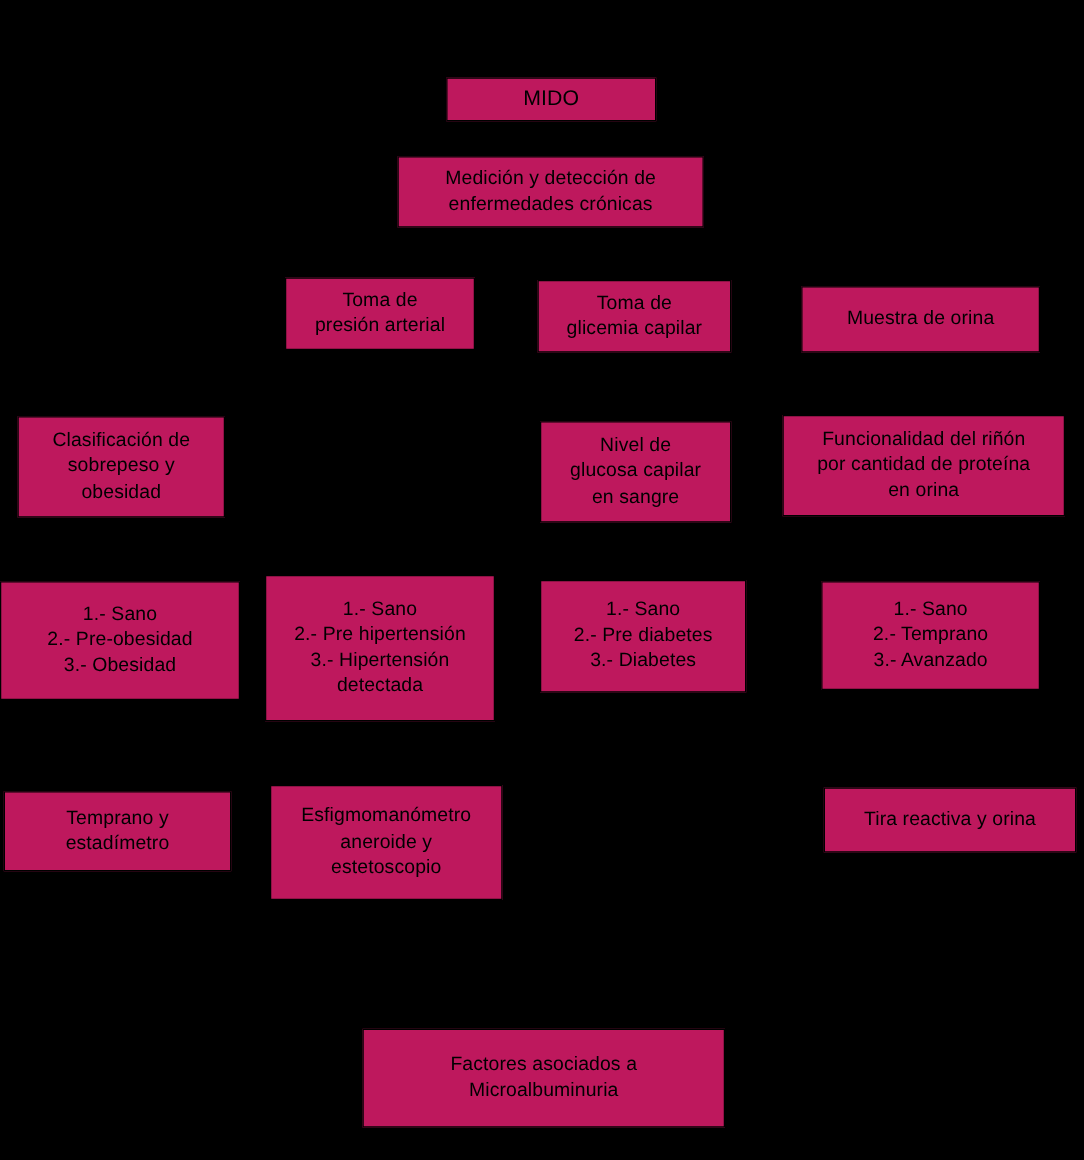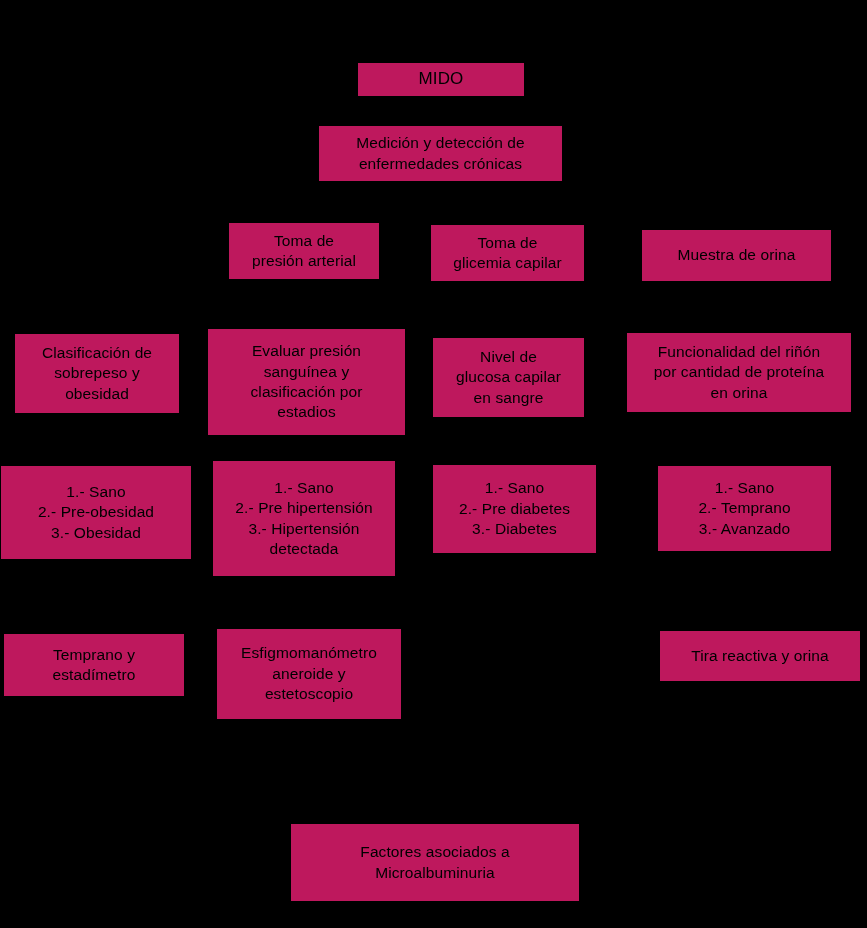--- a/index.html
+++ b/index.html
@@ -53,24 +53,20 @@
 
   <div class="node" style="left:430px; top:224px; width:155px; height:58px;">Toma de
 glicemia capilar</div>
 
   <div class="node" style="left:641px; top:229px; width:191px; height:53px;">Muestra de orina</div>
 
   <div class="node" style="left:14px; top:333px; width:166px; height:81px;">Clasificación de
 sobrepeso y
 obesidad</div>
 
-  <div class="node" style="left:207px; top:328px; width:199px; height:108px;">Evaluar presión
-sanguínea y
-clasificación por
-estadios</div>
 
   <div class="node" style="left:432px; top:337px; width:153px; height:81px;">Nivel de
 glucosa capilar
 en sangre</div>
 
   <div class="node" style="left:626px; top:332px; width:226px; height:81px;">Funcionalidad del riñón
 por cantidad de proteína
 en orina</div>
 
   <div class="node" style="left:0px; top:465px; width:192px; height:95px;">1.- Sano

